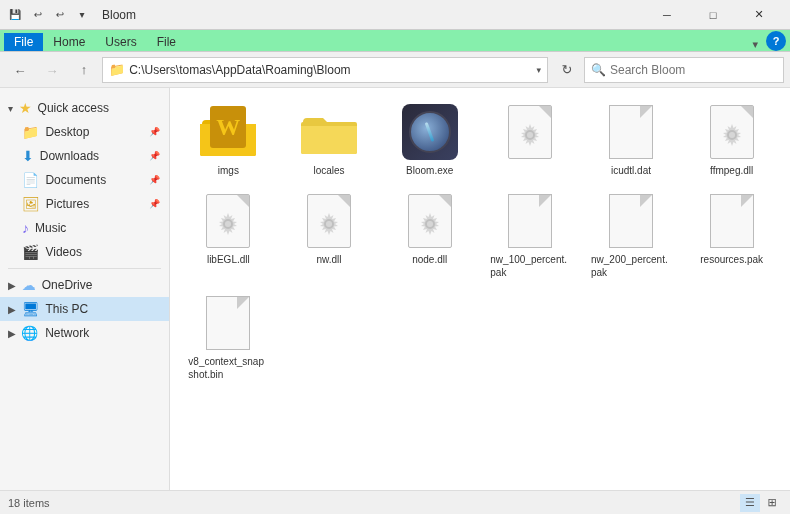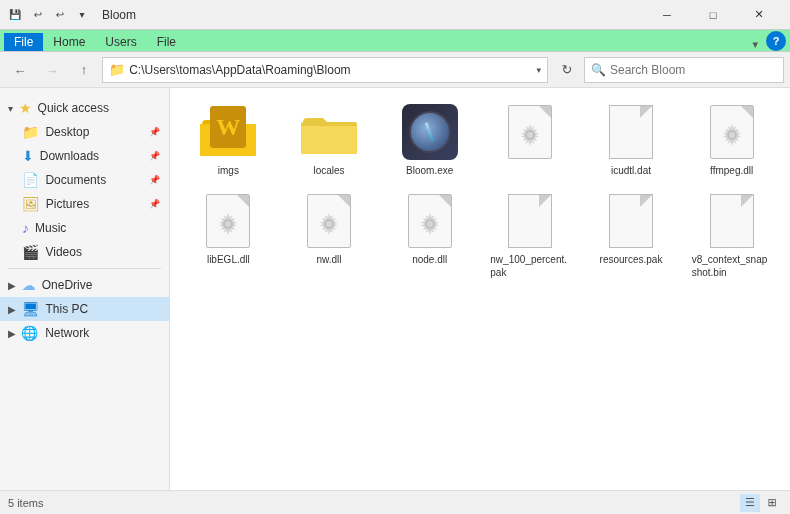--- a/index.html
+++ b/index.html
@@ -559,33 +559,41 @@
   </div>
           </div>
     <div class="file-label">nw_100_percent.pak</div>
   </div>
         <div class="file-item">
     <div class="file-icon">
             <div style="width:44px;height:54px;background:#f8f8f8;border:1px solid #bbb;position:relative;display:flex;align-items:center;justify-content:center;">
     <div style="position:absolute;top:0;right:0;width:0;height:0;border-style:solid;border-width:12px 12px 0 0;border-color:#ccc transparent transparent transparent;"></div>
   </div>
           </div>
-    <div class="file-label">resources.pak</div>
+    <div class="file-label">nw_200_percent.pak</div>
   </div>
         <div class="file-item">
     <div class="file-icon">
             <div style="width:44px;height:54px;background:#f8f8f8;border:1px solid #bbb;position:relative;display:flex;align-items:center;justify-content:center;">
     <div style="position:absolute;top:0;right:0;width:0;height:0;border-style:solid;border-width:12px 12px 0 0;border-color:#ccc transparent transparent transparent;"></div>
   </div>
           </div>
+    <div class="file-label">resources.pak</div>
+  </div>
+        <div class="file-item">
+    <div class="file-icon">
+            <div style="width:44px;height:54px;background:#f8f8f8;border:1px solid #bbb;position:relative;display:flex;align-items:center;justify-content:center;">
+    <div style="position:absolute;top:0;right:0;width:0;height:0;border-style:solid;border-width:12px 12px 0 0;border-color:#ccc transparent transparent transparent;"></div>
+  </div>
+          </div>
     <div class="file-label">v8_context_snapshot.bin</div>
   </div>
       </div>
   </div>
 </div>
 
 <div class="status-bar">
-  <span>5 items</span>
+  <span>18 items</span>
   <div class="status-view-btns">
     <div class="view-btn active">☰</div>
     <div class="view-btn">⊞</div>
   </div>
 </div>
 
 </body></html>

